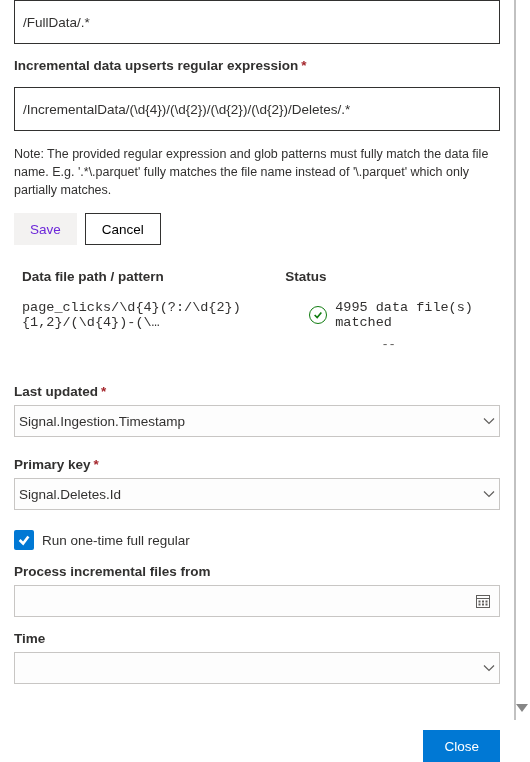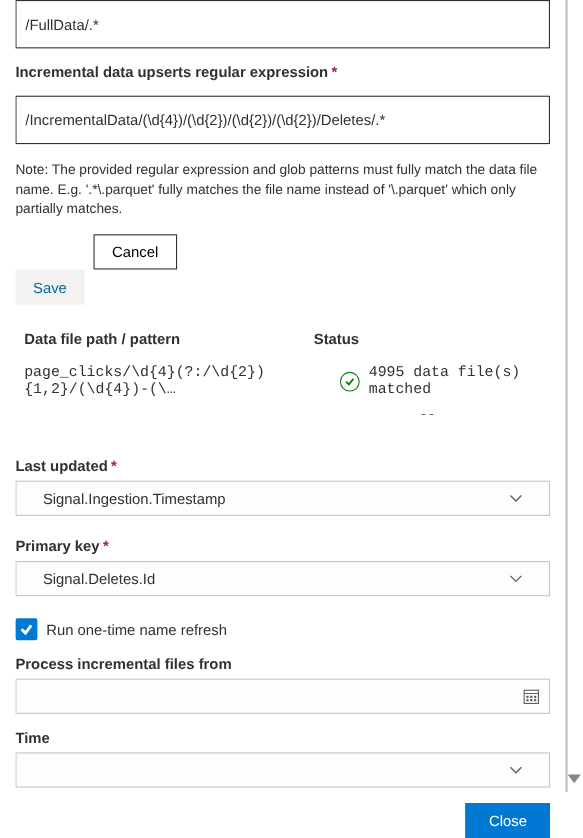--- a/index.html
+++ b/index.html
@@ -60,23 +60,22 @@
     cursor: pointer;
     border: 1px solid var(--text);
     background: #fff;
     height: 32px;
     padding: 0 16px;
     font-size: 13.5px;
   }
   button.btn-disabled {
     background: var(--disabled-bg);
     border: none;
-    color: #0369a1;
+    color: #6d28d9;
     cursor: default;
-    margin-top: 32px;
   }
   button.btn-primary {
     background: var(--primary);
     color: #fff;
     border: 1px solid var(--primary);
     padding: 0 20px;
   }
   .table { margin-bottom: 22px; }
   .table-head { display: flex; padding: 6px 8px; font-weight: 600; }
   .col-path { flex: 1 1 56%; }
@@ -95,21 +94,21 @@
   }
   .check-circle svg { width: 10px; height: 10px; }
   .select {
     position: relative;
     width: 100%;
     height: 32px;
     border: 1px solid var(--border-light);
     background: #fdfdfd;
     display: flex;
     align-items: center;
-    padding: 0 24px;
+    padding: 0 4px;
     cursor: pointer;
     gap: 15px;
   }
   .select .sel-val { flex: 1; color: var(--text); font-size: 13.5px; }
   .chev { width: 12px; height: 12px; fill: var(--text-dim); flex-shrink: 0; }
   .checkbox-row { display: flex; align-items: center; gap: 8px; margin-bottom: 14px; }
   .chk {
     width: 20px; height: 20px;
     background: var(--primary);
     display: inline-flex; align-items: center; justify-content: center;
@@ -231,21 +230,21 @@
     </div>
 
     <div class="spacer-sm"></div>
 
     <div class="checkbox-row">
       <span class="chk">
         <svg viewBox="0 0 16 16">
             <polyline points="3,8 7,12 13,4"></polyline>
           </svg>
       </span>
-      <span>Run one-time name refresh</span>
+      <span>Run one-time full regular</span>
     </div>
 
     <div class="field-group">
       <label class="field-label">
         <span>Process incremental files from</span>
       </label>
       <div class="date-input">
         <span></span>
         <svg class="cal-icon" viewBox="0 0 16 16">
           <rect x="1.5" y="2.5" width="13" height="12" fill="none" stroke="#605e5c" stroke-width="1"></rect>

